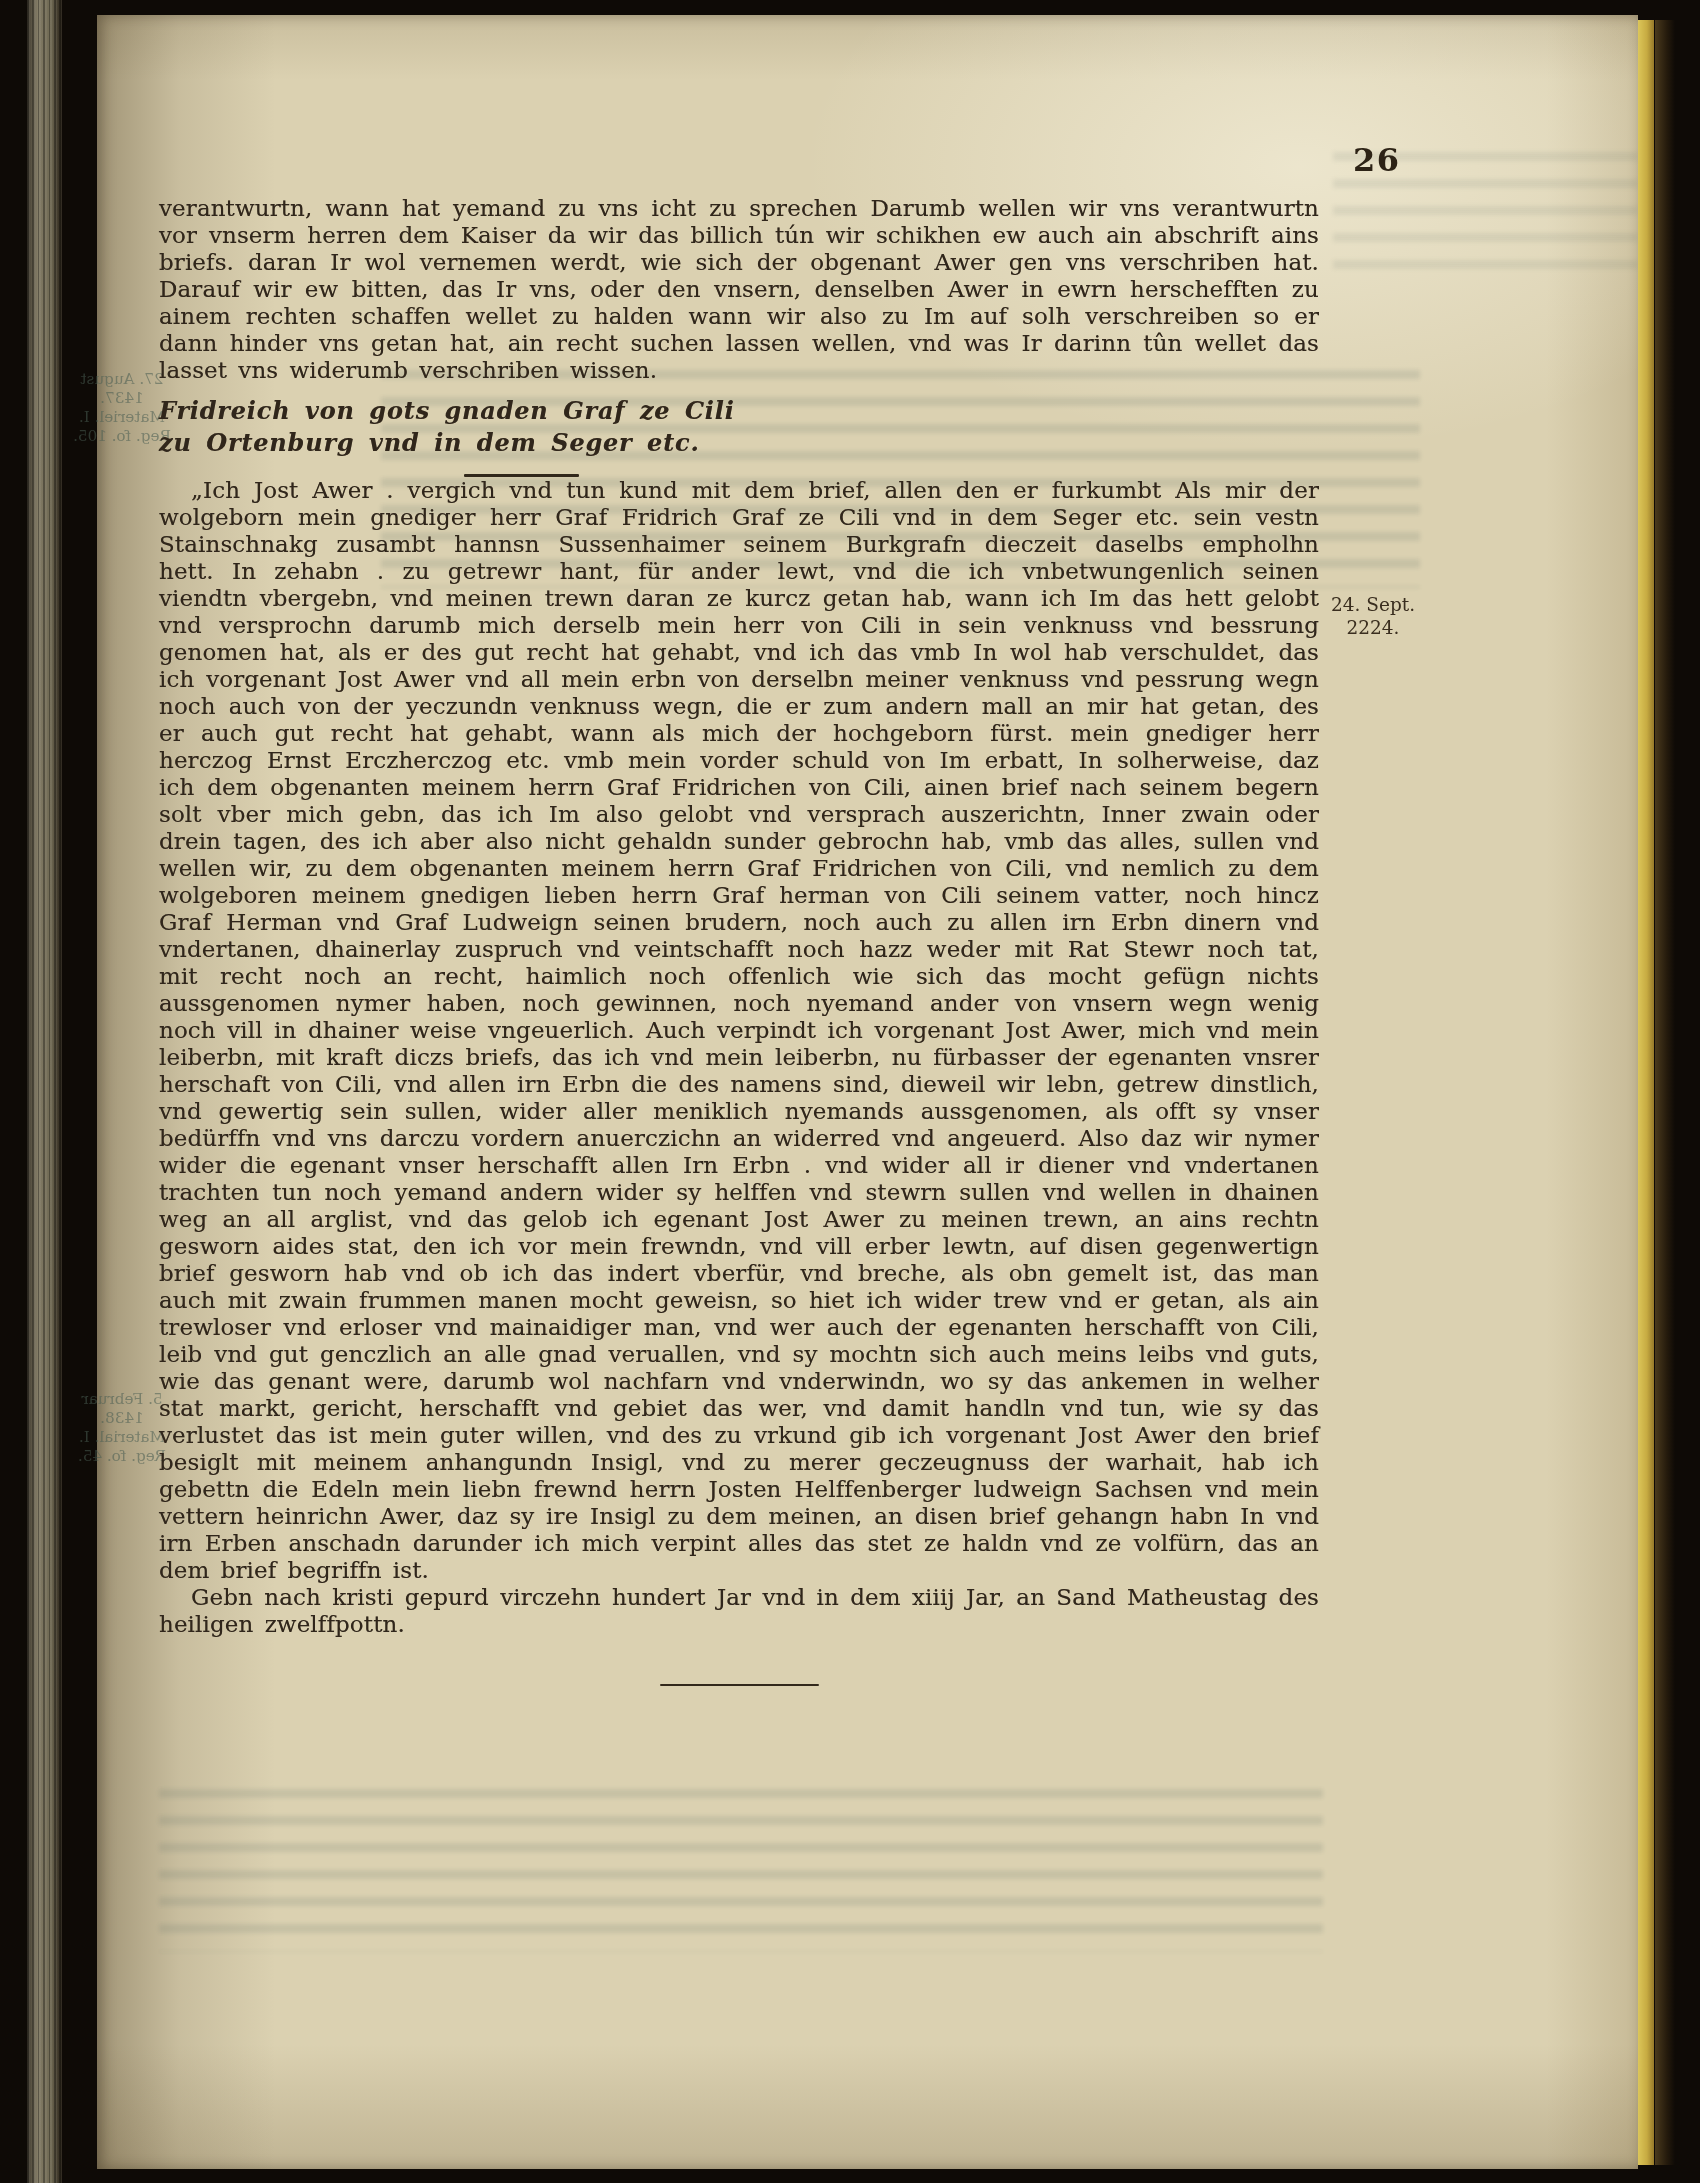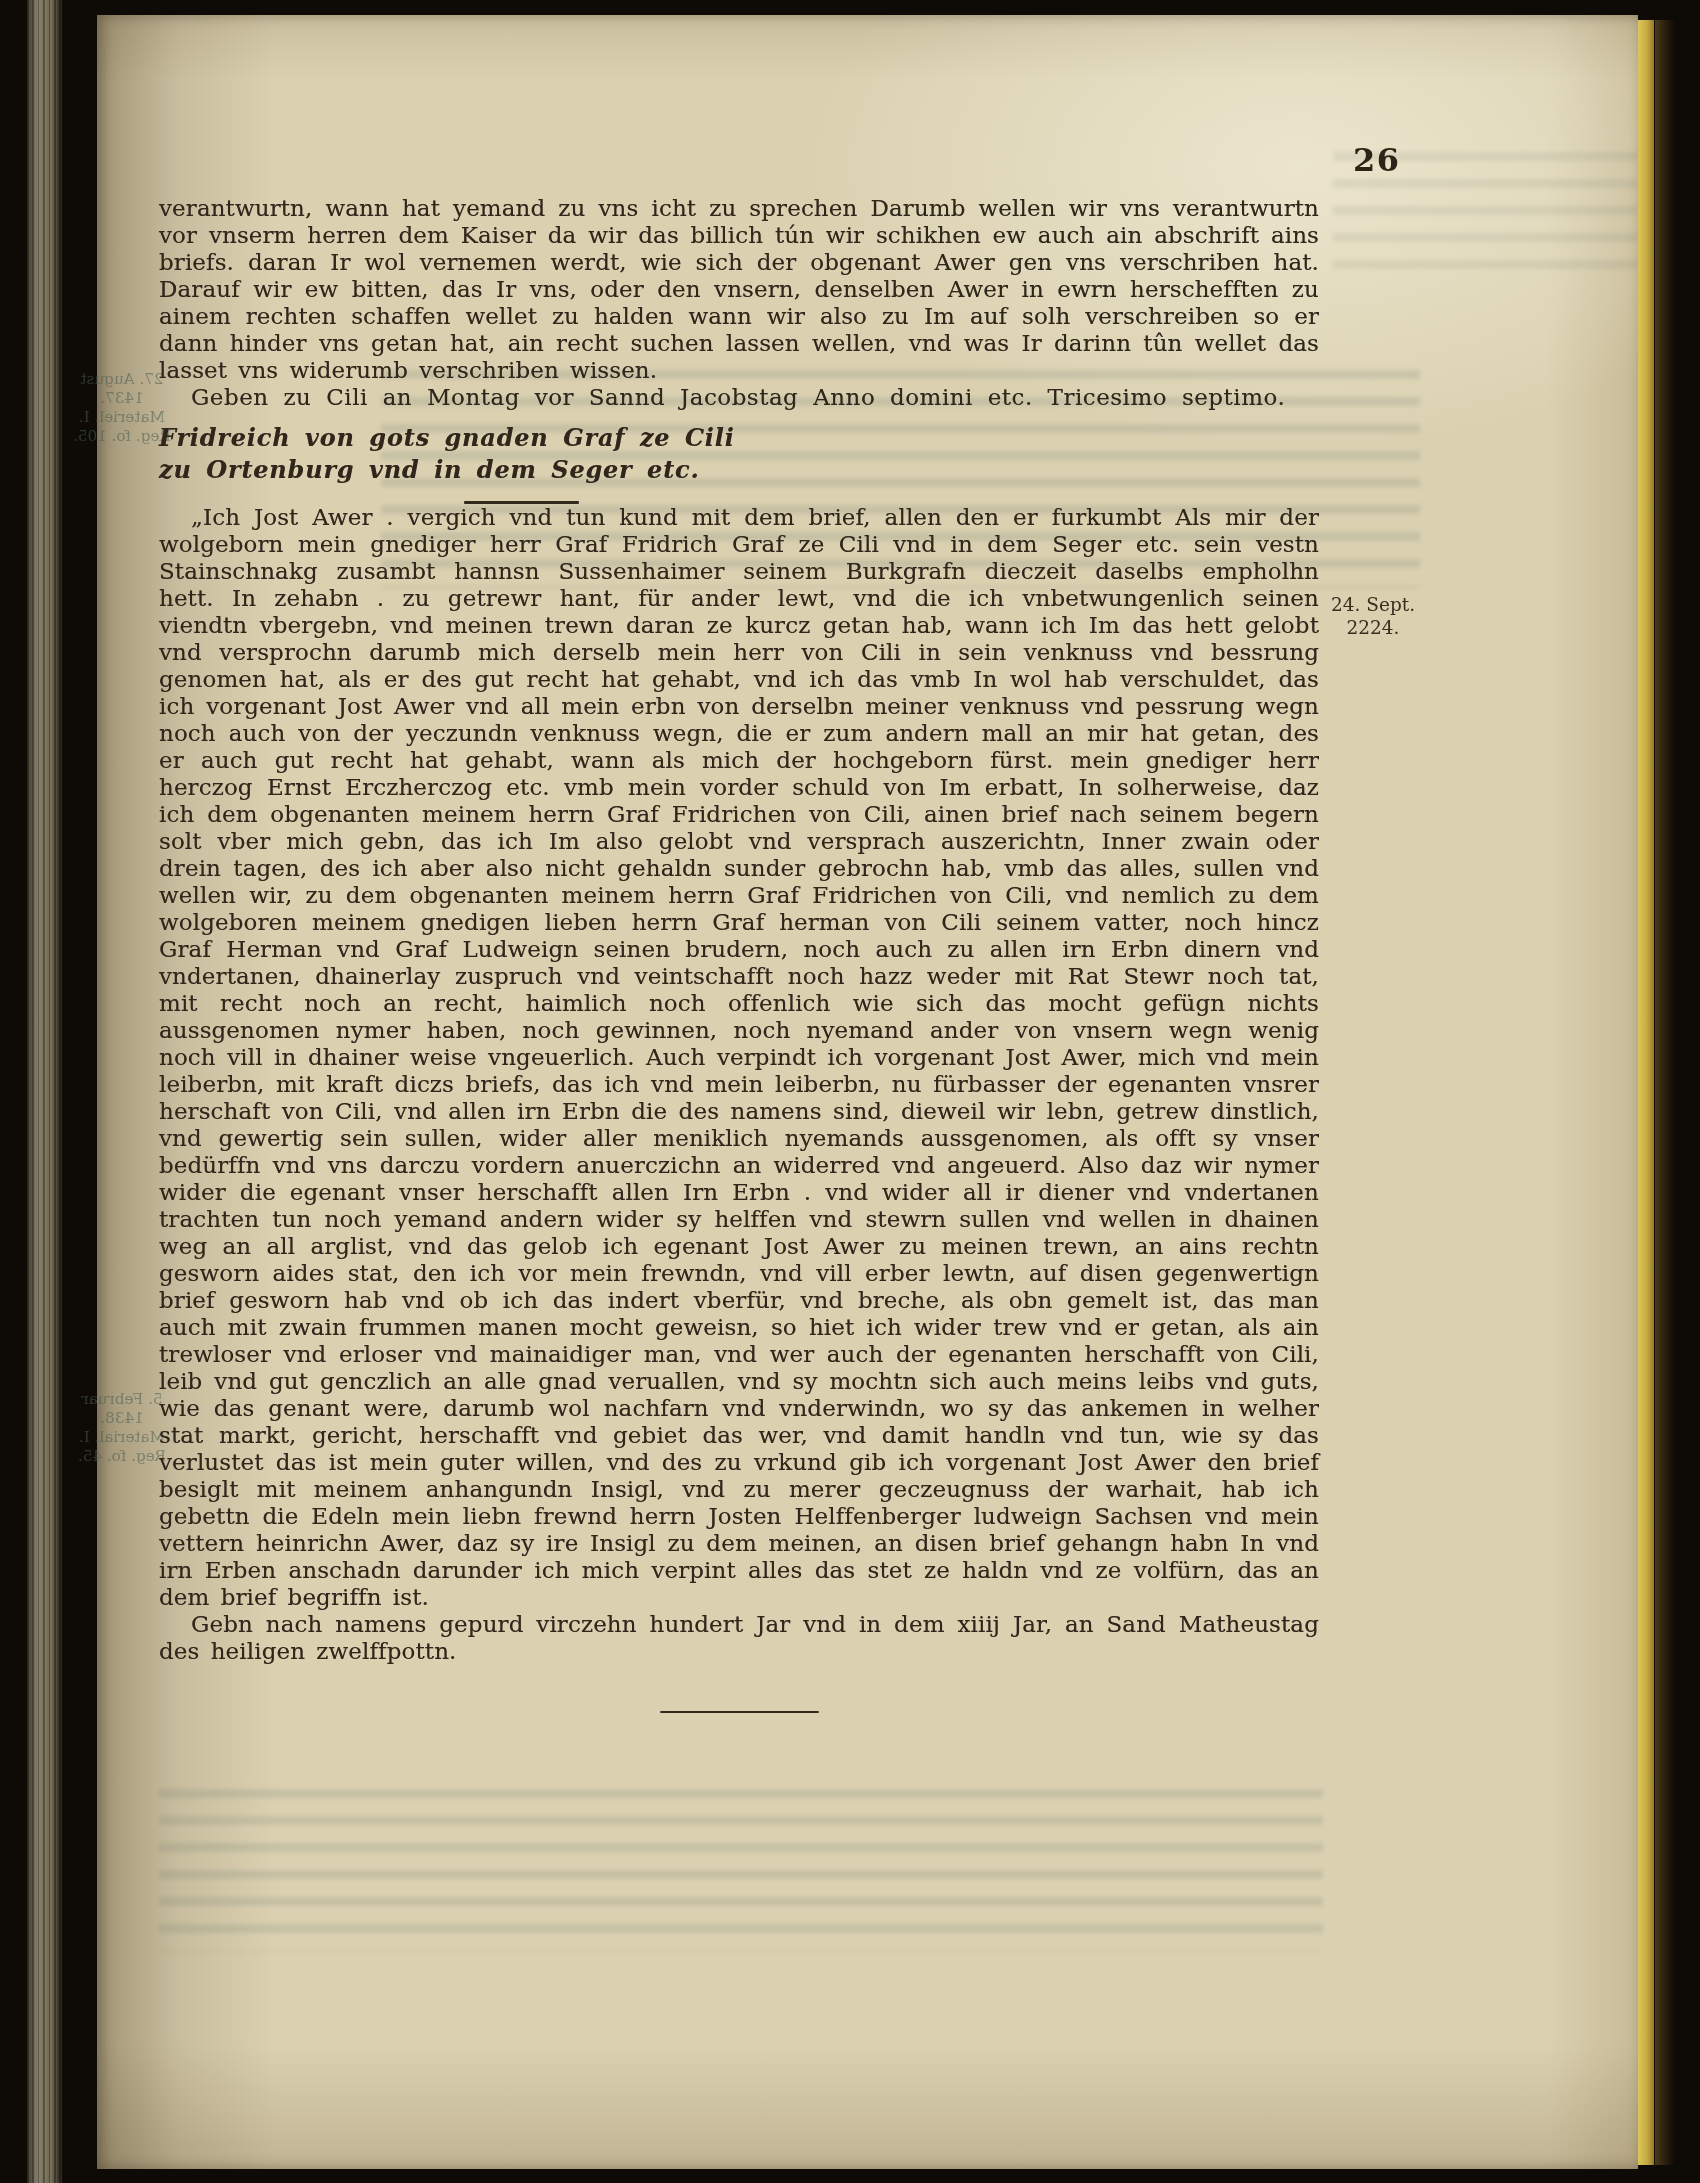--- a/index.html
+++ b/index.html
@@ -122,26 +122,25 @@
 
   <div class="page-number">26</div>
 
   <div class="margin-note">
     <div>24. Sept.</div>
     <div>2224.</div>
   </div>
 
   <div class="text-block">
     <p class="para no-indent">verantwurtn, wann hat yemand zu vns icht zu sprechen Darumb wellen wir vns verantwurtn vor vnserm herren dem Kaiser da wir das billich tún wir schikhen ew auch ain abschrift ains briefs. daran Ir wol vernemen werdt, wie sich der obgenant Awer gen vns verschriben hat. Darauf wir ew bitten, das Ir vns, oder den vnsern, denselben Awer in ewrn herschefften zu ainem rechten schaffen wellet zu halden wann wir also zu Im auf solh verschreiben so er dann hinder vns getan hat, ain recht suchen lassen wellen, vnd was Ir darinn tûn wellet das lasset vns widerumb verschriben wissen.</p>
-    <p class="para indent dateline">Geben zu Cili an Montag vor Sannd Jacobstag Anno domini etc. Tricesimo septimo.</p>
     <p class="sig first">Fridreich von gots gnaden Graf ze Cili</p>
     <p class="sig">zu Ortenburg vnd in dem Seger etc.</p>
     <div class="rule rule-top"></div>
     <p class="para indent main-para">„Ich Jost Awer . vergich vnd tun kund mit dem brief, allen den er furkumbt Als mir der wolgeborn mein gnediger herr Graf Fridrich Graf ze Cili vnd in dem Seger etc. sein vestn Stainschnakg zusambt hannsn Sussenhaimer seinem Burkgrafn dieczeit daselbs empholhn hett. In zehabn . zu getrewr hant, für ander lewt, vnd die ich vnbetwungenlich seinen viendtn vbergebn, vnd meinen trewn daran ze kurcz getan hab, wann ich Im das hett gelobt vnd versprochn darumb mich derselb mein herr von Cili in sein venknuss vnd bessrung genomen hat, als er des gut recht hat gehabt, vnd ich das vmb In wol hab verschuldet, das ich vorgenant Jost Awer vnd all mein erbn von derselbn meiner venknuss vnd pessrung wegn noch auch von der yeczundn venknuss wegn, die er zum andern mall an mir hat getan, des er auch gut recht hat gehabt, wann als mich der hochgeborn fürst. mein gnediger herr herczog Ernst Erczherczog etc. vmb mein vorder schuld von Im erbatt, In solherweise, daz ich dem obgenanten meinem herrn Graf Fridrichen von Cili, ainen brief nach seinem begern solt vber mich gebn, das ich Im also gelobt vnd versprach auszerichtn, Inner zwain oder drein tagen, des ich aber also nicht gehaldn sunder gebrochn hab, vmb das alles, sullen vnd wellen wir, zu dem obgenanten meinem herrn Graf Fridrichen von Cili, vnd nemlich zu dem wolgeboren meinem gnedigen lieben herrn Graf herman von Cili seinem vatter, noch hincz Graf Herman vnd Graf Ludweign seinen brudern, noch auch zu allen irn Erbn dinern vnd vndertanen, dhainerlay zuspruch vnd veintschafft noch hazz weder mit Rat Stewr noch tat, mit recht noch an recht, haimlich noch offenlich wie sich das mocht gefügn nichts aussgenomen nymer haben, noch gewinnen, noch nyemand ander von vnsern wegn wenig noch vill in dhainer weise vngeuerlich. Auch verpindt ich vorgenant Jost Awer, mich vnd mein leiberbn, mit kraft diczs briefs, das ich vnd mein leiberbn, nu fürbasser der egenanten vnsrer herschaft von Cili, vnd allen irn Erbn die des namens sind, dieweil wir lebn, getrew dinstlich, vnd gewertig sein sullen, wider aller meniklich nyemands aussgenomen, als offt sy vnser bedürffn vnd vns darczu vordern anuerczichn an widerred vnd angeuerd. Also daz wir nymer wider die egenant vnser herschafft allen Irn Erbn . vnd wider all ir diener vnd vndertanen trachten tun noch yemand andern wider sy helffen vnd stewrn sullen vnd wellen in dhainen weg an all arglist, vnd das gelob ich egenant Jost Awer zu meinen trewn, an ains rechtn gesworn aides stat, den ich vor mein frewndn, vnd vill erber lewtn, auf disen gegenwertign brief gesworn hab vnd ob ich das indert vberfür, vnd breche, als obn gemelt ist, das man auch mit zwain frummen manen mocht geweisn, so hiet ich wider trew vnd er getan, als ain trewloser vnd erloser vnd mainaidiger man, vnd wer auch der egenanten herschafft von Cili, leib vnd gut genczlich an alle gnad veruallen, vnd sy mochtn sich auch meins leibs vnd guts, wie das genant were, darumb wol nachfarn vnd vnderwindn, wo sy das ankemen in welher stat markt, gericht, herschafft vnd gebiet das wer, vnd damit handln vnd tun, wie sy das verlustet das ist mein guter willen, vnd des zu vrkund gib ich vorgenant Jost Awer den brief besiglt mit meinem anhangundn Insigl, vnd zu merer geczeugnuss der warhait, hab ich gebettn die Edeln mein liebn frewnd herrn Josten Helffenberger ludweign Sachsen vnd mein vettern heinrichn Awer, daz sy ire Insigl zu dem meinen, an disen brief gehangn habn In vnd irn Erben anschadn darunder ich mich verpint alles das stet ze haldn vnd ze volfürn, das an dem brief begriffn ist.</p>
-    <p class="para indent">Gebn nach namens gepurd virczehn hundert Jar vnd in dem xiiij Jar, an Sand Matheustag des heiligen zwelffpottn.</p>
+    <p class="para indent">Gebn nach kristi gepurd virczehn hundert Jar vnd in dem xiiij Jar, an Sand Matheustag des heiligen zwelffpottn.</p>
     <div class="rule rule-bottom"></div>
   </div>
 
 </div>
 
 <div class="edge-yellow"></div>
 <div class="edge-brown"></div>
 
 
 </body></html>

